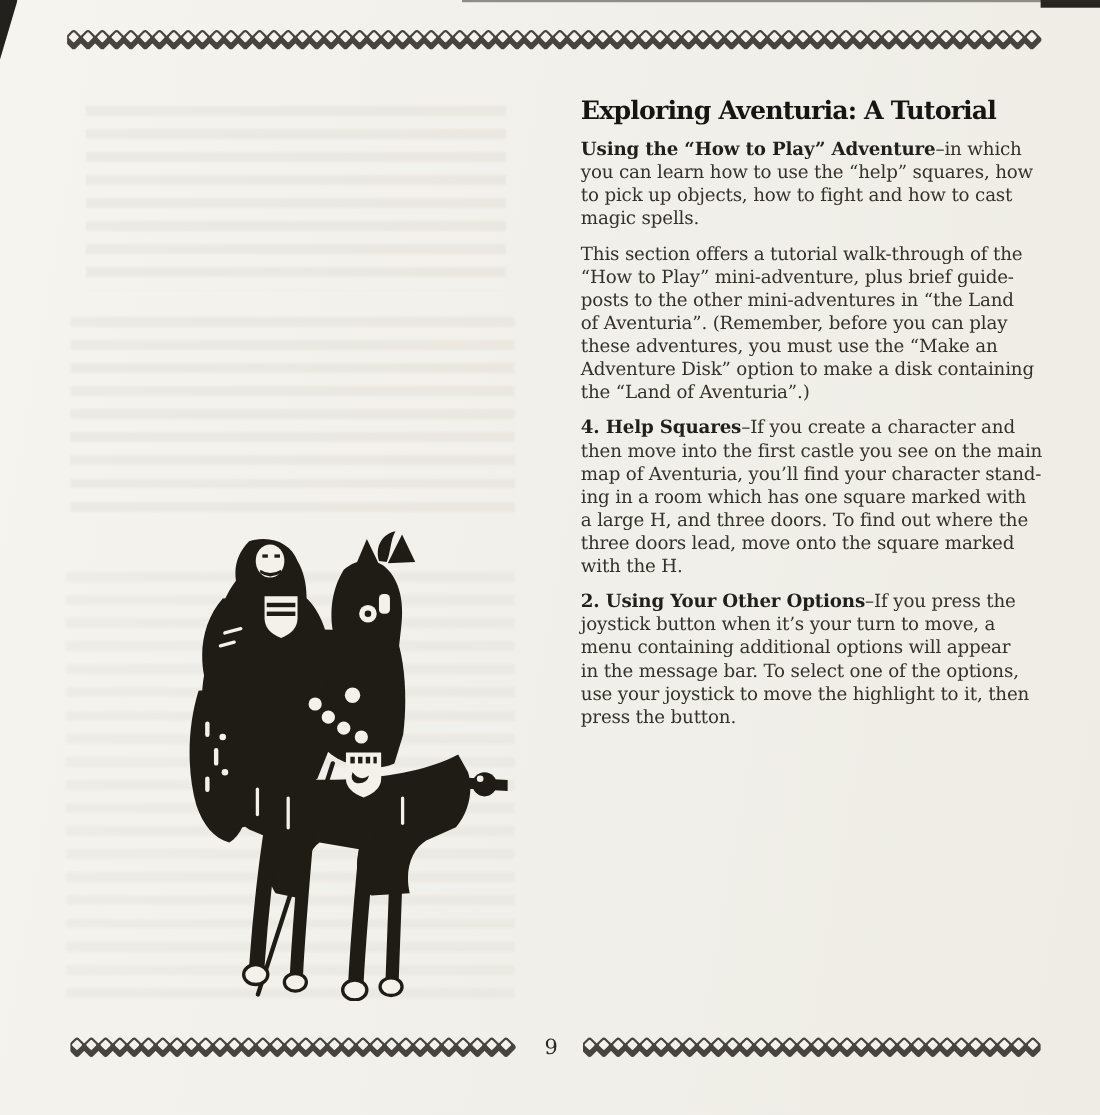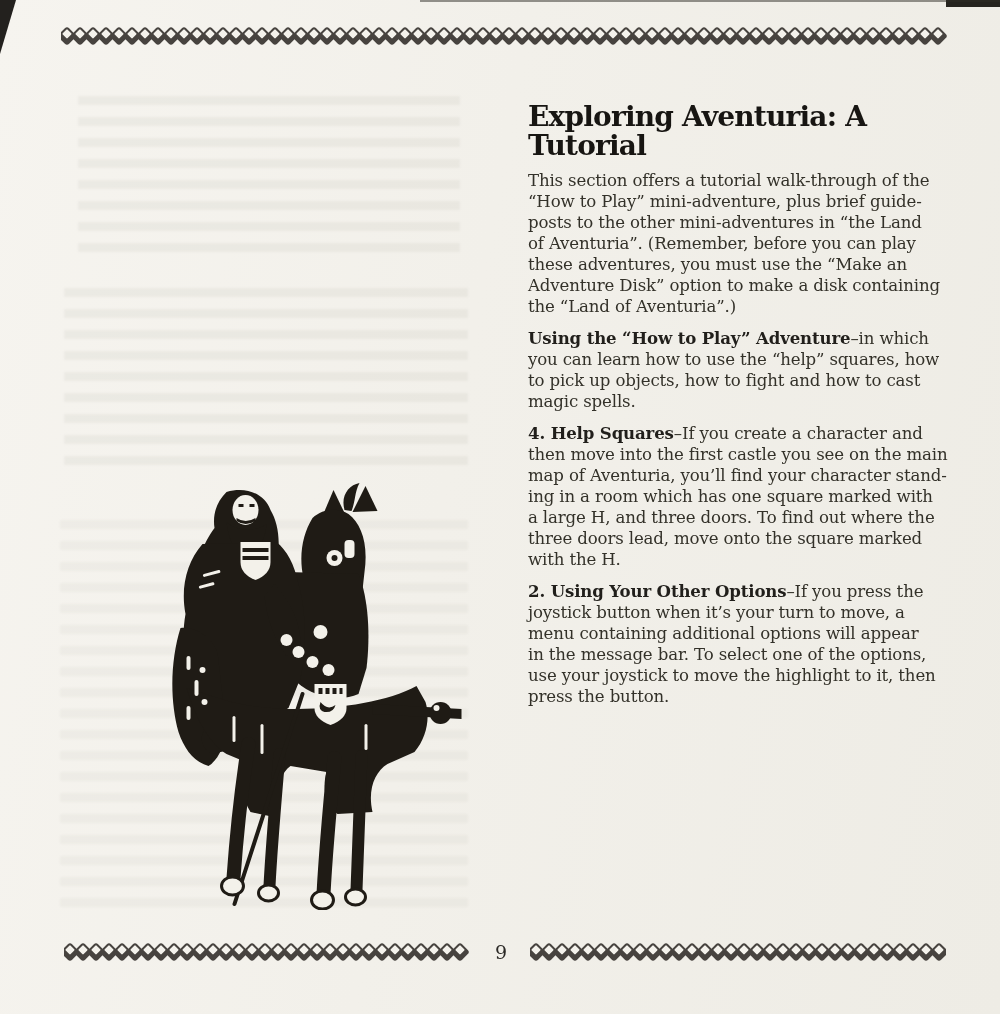--- a/index.html
+++ b/index.html
@@ -20,21 +20,21 @@
   .chain-bottom-right{left:530px;top:942px;width:416px;}
   .lnk{flex:0 0 14px;width:14px;height:14px;background:#47433f;border-radius:3px;
     transform:rotate(45deg);margin-left:-1px;position:relative;}
   .lnk::after{content:"";position:absolute;left:2px;top:2px;width:7px;height:7px;
     background:#f4f2ec;border-radius:1px;}
   
   .pagenum{position:absolute;left:486px;top:941px;width:30px;text-align:center;
     font-size:19px;color:#2b2926;}
   
   .content{position:absolute;left:528px;top:86px;width:448px;}
-  h1{margin:16px 0 10px 0;font-size:28px;line-height:29px;letter-spacing:-0.8px;
+  h1{margin:0 0 10px 0;font-size:23px;line-height:29px;letter-spacing:-0.8px;
     font-weight:bold;color:#171512;}
   .para{margin:0 0 11px 0;font-size:16.6px;line-height:21px;letter-spacing:-0.15px;
     white-space:pre-line;color:#333129;}
   .para b{color:#211f1b;}
   .para.indent{text-indent:17px;}
   
   .ghost{position:absolute;filter:blur(.8px);opacity:.55;pointer-events:none;
     background:repeating-linear-gradient(180deg, rgba(112,106,94,.12) 0 9px, rgba(112,106,94,0) 9px 21px);}
   .g1{left:78px;top:96px;width:382px;height:168px;}
   .g2{left:64px;top:288px;width:404px;height:182px;}
@@ -261,33 +261,33 @@
         <rect x="204" y="208" width="4" height="6"></rect>
           <rect x="211" y="208" width="3" height="6"></rect>
         <path d="M192,222 q7,9 15,3 q-2,8 -11,7 q-7,-2 -4,-10 Z"></path>
       </g>
     </svg>
   </div>
 
   <div class="content">
     <h1>Exploring Aventuria: A Tutorial</h1>
 
+    <p class="para"><b>Using the “How to Play” Adventure</b><span>–in which
+you can learn how to use the “help” squares, how
+to pick up objects, how to fight and how to cast
+magic spells.</span></p>
+
     <p class="para"><b></b><span>This section offers a tutorial walk-through of the
 “How to Play” mini-adventure, plus brief guide-
 posts to the other mini-adventures in “the Land
 of Aventuria”. (Remember, before you can play
 these adventures, you must use the “Make an
 Adventure Disk” option to make a disk containing
 the “Land of Aventuria”.)</span></p>
 
-    <p class="para"><b>Using the “How to Play” Adventure</b><span>–in which
-you can learn how to use the “help” squares, how
-to pick up objects, how to fight and how to cast
-magic spells.</span></p>
-
     <p class="para"><b>4. Help Squares</b><span>–If you create a character and
 then move into the first castle you see on the main
 map of Aventuria, you’ll find your character stand-
 ing in a room which has one square marked with
 a large H, and three doors. To find out where the
 three doors lead, move onto the square marked
 with the H.</span></p>
 
 
 

